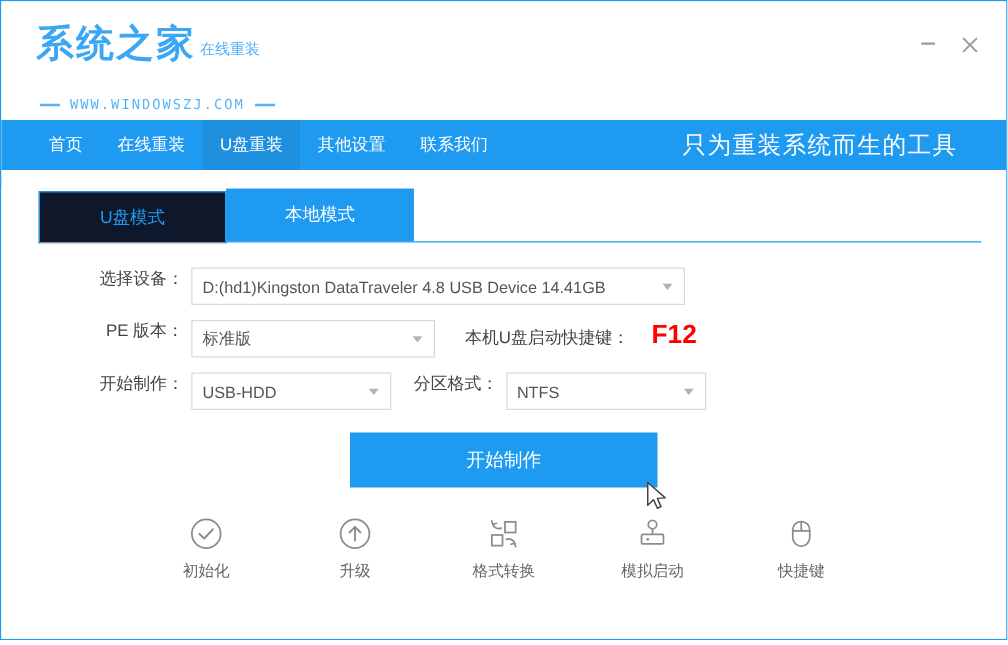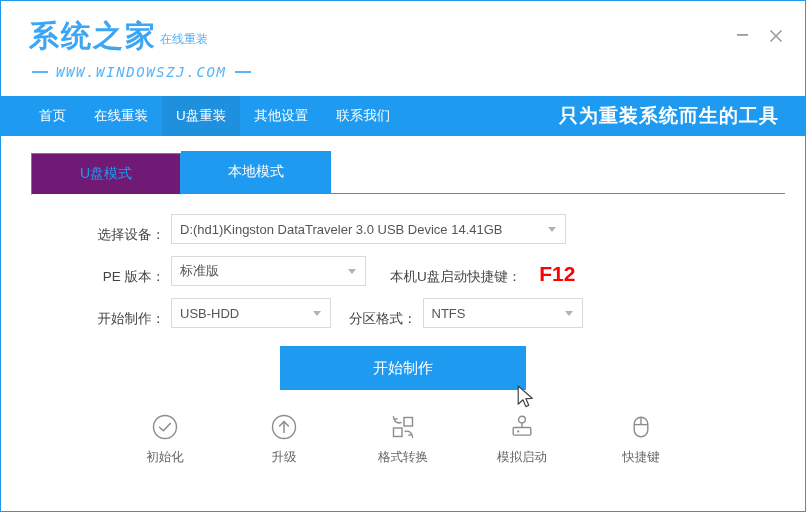--- a/index.html
+++ b/index.html
@@ -60,26 +60,25 @@
     margin-left: 3px;
     white-space: nowrap;
   }
   .logo-dash {
     display: inline-block;
     width: 16px;
     height: 2px;
     background: #57b4f7;
   }
   .logo-url {
-    font-size: 14px;
+    font-size: 11px;
     color: #57b4f7;
     letter-spacing: 1.6px;
-    margin: 4px 8px;
+    margin: 17px 8px;
     font-family: "DejaVu Sans Mono", monospace;
-    font-style: italic;
   }
 
   .win-controls {
     position: absolute;
     right: 14px;
     top: 18px;
     display: flex;
     align-items: center;
     gap: 4px;
   }
@@ -119,28 +118,28 @@
     font-size: 13.5px;
     cursor: pointer;
     white-space: nowrap;
     justify-content: flex-end;
   }
   .nav-item.active {
     background: #1f90de;
   }
   .nav-slogan {
     position: absolute;
-    right: 26px;
+    right: 39px;
     top: 0;
     height: 40px;
     display: flex;
     align-items: center;
     color: #ffffff;
     font-size: 19px;
-    font-weight: bold;
+    font-weight: normal;
     letter-spacing: 1px;
     white-space: nowrap;
   }
 
   
   .content {
     position: relative;
     height: 379px;
     background: #ffffff;
   }
@@ -157,43 +156,43 @@
     width: 150px;
     height: 42px;
     box-sizing: border-box;
     display: flex;
     align-items: center;
     justify-content: center;
     font-size: 14px;
     cursor: pointer;
   }
   .tab.active {
-    background: #701a75;
+    background: #0f172a;
     color: #1e9bf0;
     border: 1.5px solid #1e9bf0;
     border-bottom: 1.5px solid #ffffff;
     margin-bottom: -1.5px;
   }
   .tab.inactive {
     background: #1e9bf0;
     color: #ffffff;
     border: 1.5px solid #1e9bf0;
   }
 
   
   .form-area {
     margin-top: 20px;
     padding-left: 0;
   }
   .form-row {
     display: flex;
-    align-items: flex-end;
+    align-items: flex-start;
     height: 30px;
     margin-bottom: 12px;
-    padding-left: 86px;
+    padding-left: 68px;
   }
   .field-label {
     font-size: 13.5px;
     color: #444444;
     white-space: nowrap;
     text-align: right;
     margin-right: 6px;
   }
   .field-label.w-dev { width: 78px; }
   .select-box {
@@ -369,21 +368,21 @@
       <div class="tab inactive">
         <span>本地模式</span>
       </div>
     </div>
 
     <div class="form-area">
 
       <div class="form-row">
         <span class="field-label w-dev">选择设备：</span>
         <div class="select-box sel-device">
-          <span>D:(hd1)Kingston DataTraveler 3.0 USB Device 14.41GB</span>
+          <span>D:(hd1)Kingston DataTraveler 4.8 USB Device 14.41GB</span>
           <span class="caret"></span>
         </div>
       </div>
 
       <div class="form-row">
         <span class="field-label w-dev">PE 版本：</span>
         <div class="select-box sel-pe">
           <span>标准版</span>
           <span class="caret"></span>
         </div>

